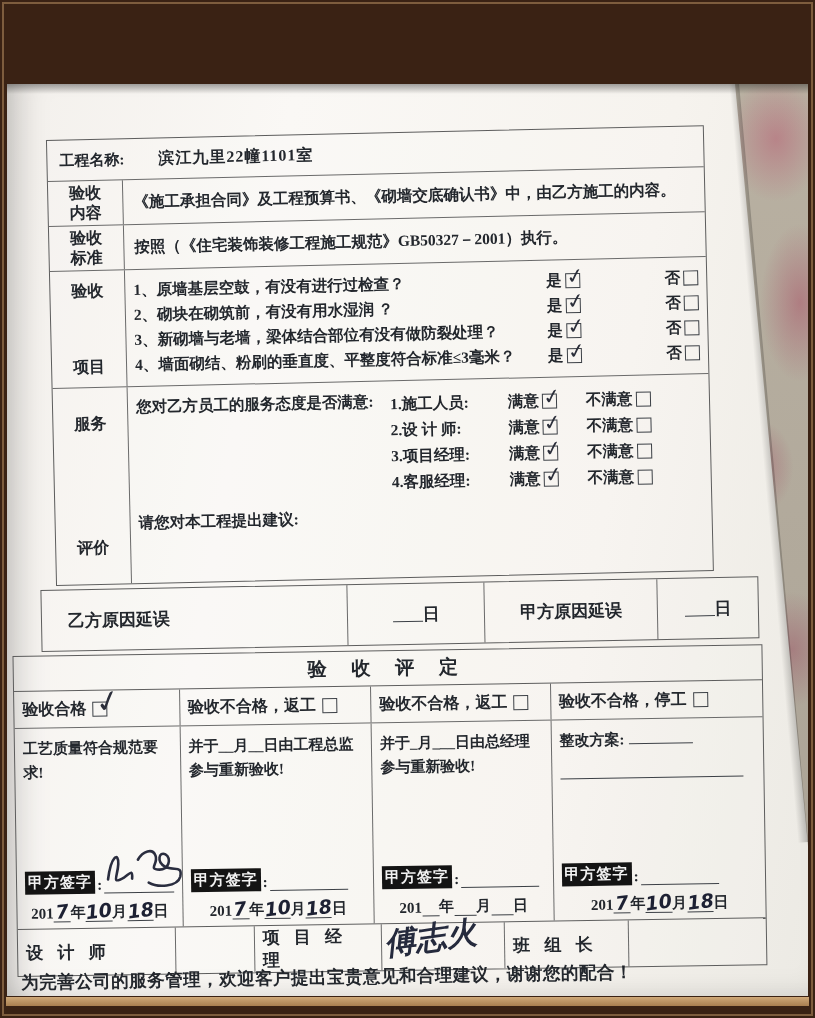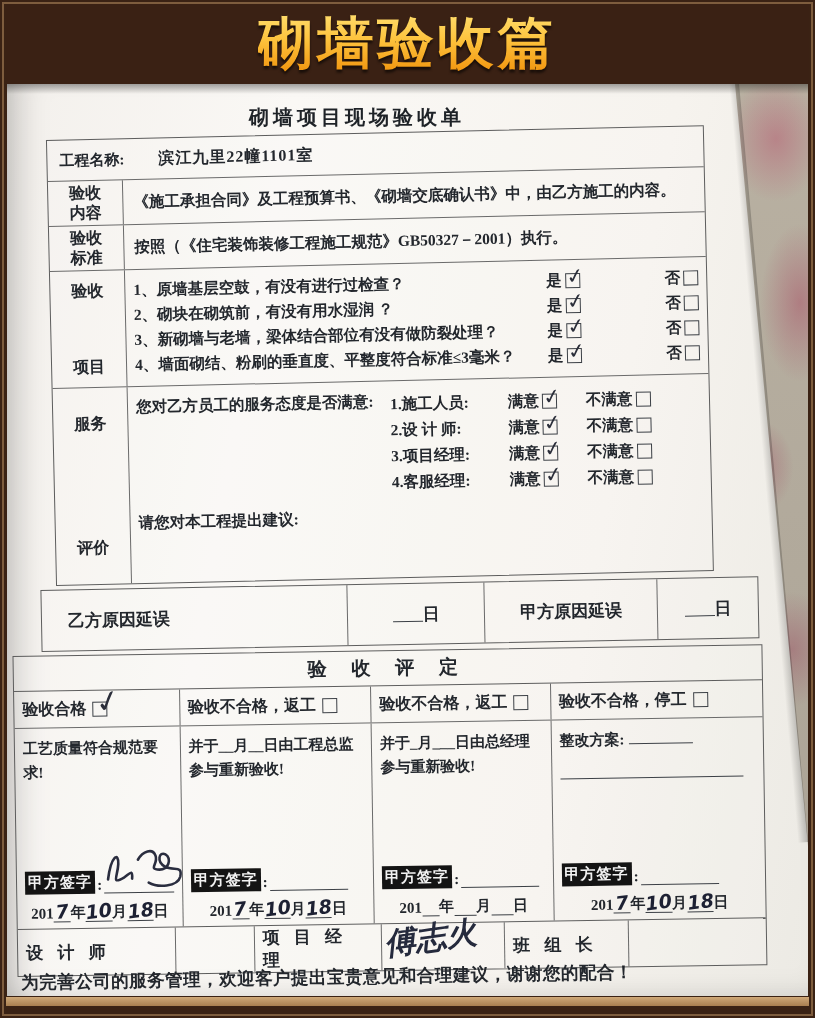--- a/index.html
+++ b/index.html
@@ -99,29 +99,25 @@
   .rot-a{transform:rotate(-1.3deg);transform-origin:0 50%;}
   .rot-b{transform:rotate(-1.1deg);transform-origin:0 50%;}
   .rot-c{transform:rotate(-0.9deg);transform-origin:0 50%;}
 </style>
 </head>
 <body>
 
 <div class="stage">
   <div class="frame-line"></div>
 
-  <div class="banner">
-    <div class="banner-title">砌墙验收篇</div>
-  </div>
 
   <div class="photo">
     <div class="paper"></div>
     <div class="paper-edge"></div>
 
-    <div class="sheet-title">砌墙项目现场验收单</div>
 
     <div class="tbl rot-a" style="left:44px;top:56px;width:656px;">
 
       <div class="row">
         <div class="proj-row" style="flex:1;">
           <span class="proj-label">工程名称:</span>
           <span class="proj-value">滨江九里22幢1101室</span>
         </div>
       </div>
 

